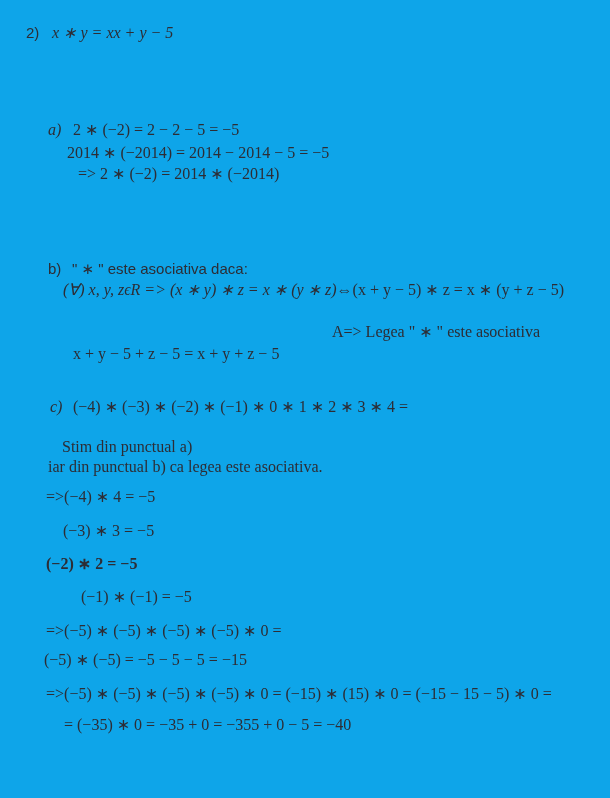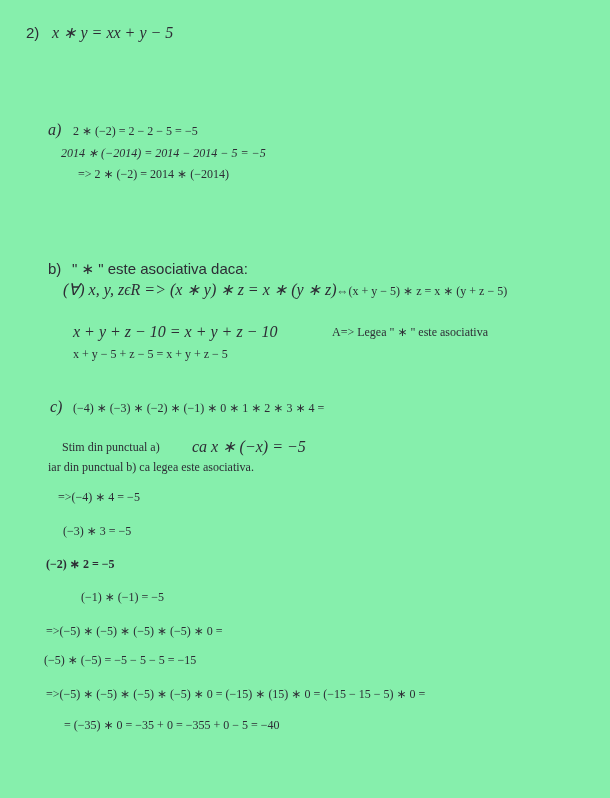--- a/index.html
+++ b/index.html
@@ -34,48 +34,48 @@
   }
   
   .seg.sans {
     font-family: "Liberation Sans", sans-serif;
     font-size: 15px;
     line-height: 20px;
   }
   
   .seg.mu {
     font-family: "Liberation Serif", serif;
-    font-size: 12px;
+    font-size: 16px;
     line-height: 20px;
   }
   
   .seg.mi {
     font-family: "Liberation Serif", serif;
     font-style: italic;
     font-size: 16px;
     line-height: 20px;
   }
 </style>
 </head>
 <body>
 
-<div class="page" id="page" style="background: #86efac; color: rgb(45, 45, 53);">
+<div class="page" id="page" style="background: #0ea5e9; color: rgb(45, 45, 53);">
   <div id="lines">
       <div class="line" style="top: 23px; left: 26px;"><span class="seg sans blk" style="min-width: 26px;">2)</span><span class="seg mi">x ∗ y = xx + y − 5</span></div>
       <div class="line" style="top: 120px; left: 48px;"><span class="seg mi blk" style="min-width: 25px;">a)</span><span class="seg mu">2 ∗ (−2) = 2 − 2 − 5 = −5</span></div>
-      <div class="line" style="top: 143px; left: 61px; font-style: italic;"><span class="seg mu">2014 ∗ (−2014) = 2014 − 2014 − 5 = −5</span></div>
+      <div class="line" style="top: 143px; left: 67px;"><span class="seg mu">2014 ∗ (−2014) = 2014 − 2014 − 5 = −5</span></div>
       <div class="line" style="top: 164px; left: 42px; margin-left: 36px;"><span class="seg mu">=&gt; 2 ∗ (−2) = 2014 ∗ (−2014)</span></div>
       <div class="line" style="top: 259px; left: 48px;"><span class="seg sans blk" style="min-width: 24px;">b)</span><span class="seg sans">" ∗ " este asociativa daca:</span></div>
       <div class="line" style="top: 280px; left: 63px;"><span class="seg mi">(∀) x, y, zϵR =&gt; (x ∗ y) ∗ z = x ∗ (y ∗ z)</span><span class="seg mu">⇔</span><span class="seg mu">(x + y − 5) ∗ z = x ∗ (y + z − 5)</span></div>
       <div class="line" style="top: 302px; left: 73px; margin-top: 42px;"><span class="seg mu">x + y − 5 + z − 5 = x + y + z − 5</span></div>
-      <div class="line" style="top: 322px;"><span class="seg mi abs" style="left: 73px;">x + y + z − 10 = x + y + z − 10</span><span class="seg mu abs" style="left: 332px;">A=&gt; Legea " ∗ " este asociativa</span></div>
+      <div class="line" style="top: 322px;"><span class="seg mu abs" style="left: 332px;">A=&gt; Legea " ∗ " este asociativa</span></div>
       <div class="line" style="top: 397px; left: 50px;"><span class="seg mi blk" style="min-width: 23px;">c)</span><span class="seg mu">(−4) ∗ (−3) ∗ (−2) ∗ (−1) ∗ 0 ∗ 1 ∗ 2 ∗ 3 ∗ 4 =</span></div>
-      <div class="line" style="top: 437px;"><span class="seg mu abs" style="left: 48px; margin-left: 14px;">Stim din punctual a)</span><span class="seg mi abs" style="left: 192px;">ca x ∗ (−x) = −5</span></div>
+      <div class="line" style="top: 437px;"><span class="seg mu abs" style="left: 48px; margin-left: 14px;">Stim din punctual a)</span></div>
       <div class="line" style="top: 457px; left: 48px;"><span class="seg mu">iar din punctual b) ca legea este asociativa.</span></div>
-      <div class="line" style="top: 487px; left: 58px;"><span class="seg mu">=&gt;(−4) ∗ 4 = −5</span></div>
+      <div class="line" style="top: 487px; left: 46px;"><span class="seg mu">=&gt;(−4) ∗ 4 = −5</span></div>
       <div class="line" style="top: 521px; left: 63px;"><span class="seg mu">(−3) ∗ 3 = −5</span></div>
       <div class="line" style="top: 554px; left: 46px; font-weight: bold;"><span class="seg mu">(−2) ∗ 2 = −5</span></div>
       <div class="line" style="top: 587px; left: 81px;"><span class="seg mu">(−1) ∗ (−1) = −5</span></div>
       <div class="line" style="top: 621px; left: 46px;"><span class="seg mu">=&gt;(−5) ∗ (−5) ∗ (−5) ∗ (−5) ∗ 0 =</span></div>
       <div class="line" style="top: 650px; left: 44px;"><span class="seg mu">(−5) ∗ (−5) = −5 − 5 − 5 = −15</span></div>
       <div class="line" style="top: 684px; left: 46px;"><span class="seg mu">=&gt;(−5) ∗ (−5) ∗ (−5) ∗ (−5) ∗ 0 = (−15) ∗ (15) ∗ 0 = (−15 − 15 − 5) ∗ 0 =</span></div>
       <div class="line" style="top: 715px; left: 64px;"><span class="seg mu">= (−35) ∗ 0 = −35 + 0 = −355 + 0 − 5 = −40</span></div>
     </div>
 </div>
 

